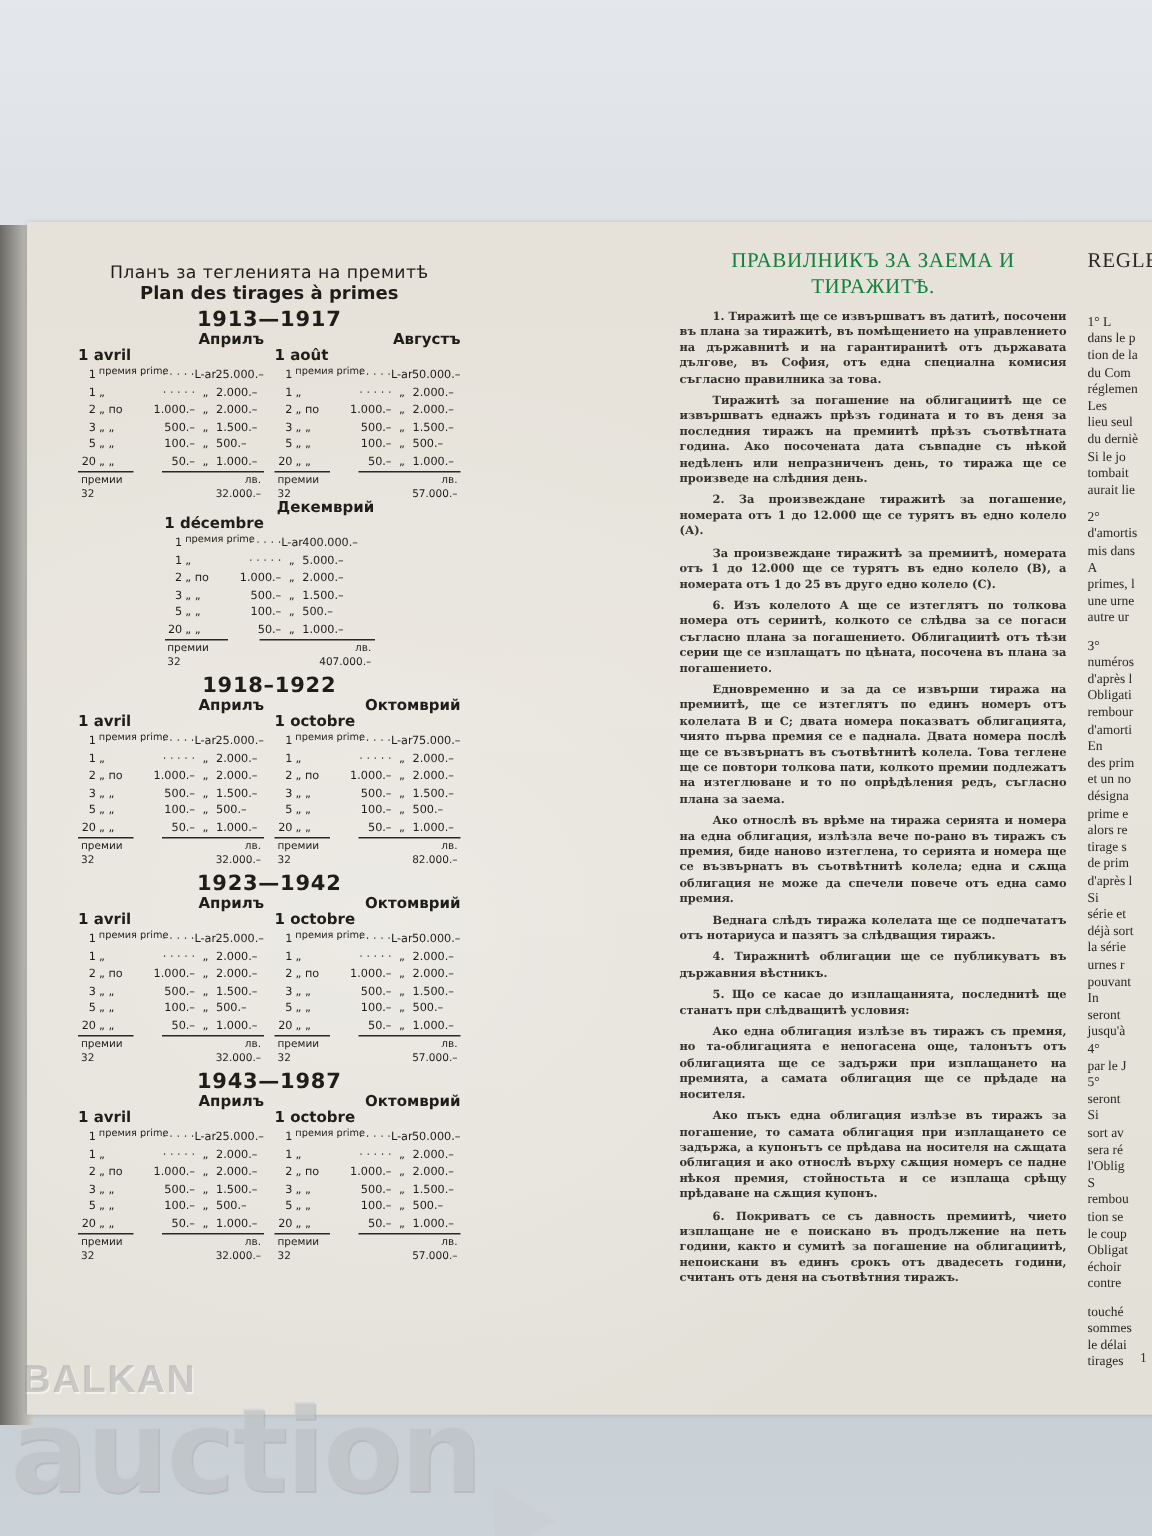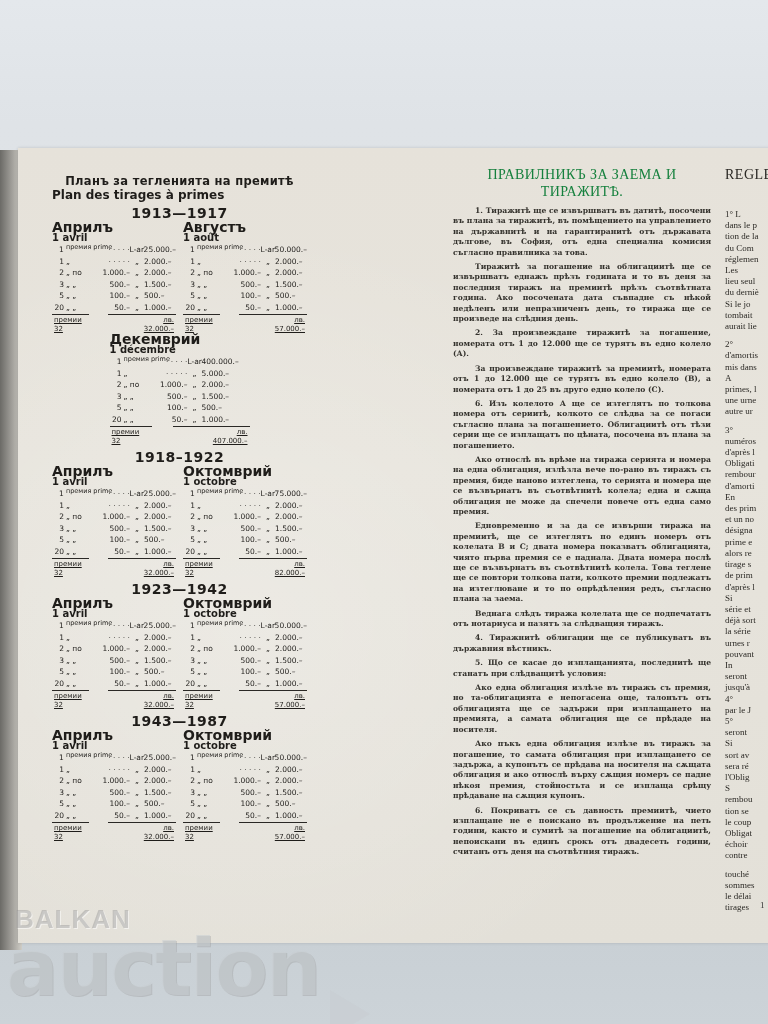--- a/index.html
+++ b/index.html
@@ -24,41 +24,41 @@
   .paper::before {
     content:""; position:absolute; left:0; top:0; width:100%; height:100%;
     background: radial-gradient(ellipse at 30% 60%, rgba(255,255,255,0.25), rgba(0,0,0,0) 60%);
   }
 
   
   .plan {
     position:absolute; left:52px; top:175px; width:255px;
     font-family:"DejaVu Sans", sans-serif; color:#1f1d1a;
   }
-  .plan-title-bg { text-align:center; font-size:11.5px; font-weight:bold; letter-spacing:0.3px; line-height:13px; }
-  .plan-title-fr { text-align:left; font-size:12px; font-weight:bold; line-height:14px; }
+  .plan-title-bg { text-align:center; font-size:11.5px; font-weight:normal; letter-spacing:0.3px; line-height:13px; }
+  .plan-title-fr { text-align:center; font-size:12px; font-weight:bold; line-height:14px; }
   .period {
     text-align:center; font-size:14px; font-weight:bold; letter-spacing:0.5px;
     margin:3px 0 1px 0;
   }
   .draw-pair { display:flex; justify-content:space-between; }
   .draw { width:124px; font-size:7.5px; line-height:11.5px; }
   .draw.single { margin:0 auto; width:140px; }
-  .draw-head { text-align:left; font-size:14px; font-weight:bold; line-height:10px; }
+  .draw-head { text-align:right; font-size:10px; font-weight:bold; line-height:10px; }
   .draw-head2 { text-align:left; font-size:10px; font-weight:bold; line-height:11px; margin-bottom:1px; }
   .row { display:flex; white-space:nowrap; }
   .c-count { width:12px; text-align:right; padding-right:2px; }
   .c-label { width:30px; }
   .c-unit { width:34px; text-align:right; }
   .c-eq { width:14px; text-align:center; }
   .c-total { flex:1; text-align:left; }
   .row.hdr .c-label { font-size:6.5px; line-height:7px; }
   .rule { border-top:1px solid #2a2825; margin:1px 0 1px 0; }
   .rule-wrap { display:flex; justify-content:space-between; }
-  .sum-strip { display:flex; justify-content:space-between; font-size:7px; line-height:9px; padding:0 2px;text-decoration:underline; }
+  .sum-strip { display:flex; justify-content:space-between; font-size:7px; line-height:9px; padding:0 2px; }
 
   
   .rules {
     position:absolute; left:453px; top:166px; width:258px;
     font-family:"DejaVu Serif", serif; color:#2b2925;
   }
   .rules-title {
     text-align:center; font-size:14px; line-height:17px; letter-spacing:0.4px;
     font-family:"Liberation Serif", serif; font-weight:normal; color:#15803d;
     margin-bottom:6px;
@@ -646,22 +646,22 @@
 </div>
 
 <div class="rules">
   <div class="rules-title">ПРАВИЛНИКЪ ЗА ЗАЕМА И ТИРАЖИТѢ.</div>
   <div id="rules-paras">
       <p class="para">1. Тиражитѣ ще се извършватъ въ датитѣ, посочени въ плана за тиражитѣ, въ помѣщението на управлението на държавнитѣ и на гарантиранитѣ отъ държавата дългове, въ София, отъ една специална комисия съгласно правилника за това.</p>
       <p class="para">Тиражитѣ за погашение на облигациитѣ ще се извършватъ еднажъ прѣзъ годината и то въ деня за последния тиражъ на премиитѣ прѣзъ съотвѣтната година. Ако посочената дата съвпадне съ нѣкой недѣленъ или непразниченъ день, то тиража ще се произведе на слѣдния день.</p>
       <p class="para">2. За произвеждане тиражитѣ за погашение, номерата отъ 1 до 12.000 ще се турятъ въ едно колело (А).</p>
       <p class="para">За произвеждане тиражитѣ за премиитѣ, номерата отъ 1 до 12.000 ще се турятъ въ едно колело (В), а номерата отъ 1 до 25 въ друго едно колело (С).</p>
       <p class="para">6. Изъ колелото А ще се изтеглятъ по толкова номера отъ сериитѣ, колкото се слѣдва за се погаси съгласно плана за погашението. Облигациитѣ отъ тѣзи серии ще се изплащатъ по цѣната, посочена въ плана за погашението.</p>
+      <p class="para">Едновременно и за да се извърши тиража на премиитѣ, ще се изтеглятъ по единъ номеръ отъ колелата В и С; двата номера показватъ облигацията, чиято първа премия се е паднала. Двата номера послѣ ще се възвърнатъ въ съотвѣтнитѣ колела. Това теглене ще се повтори толкова пати, колкото премии подлежатъ на изтеглюване и то по опрѣдѣления редъ, съгласно плана за заема.</p>
       <p class="para">Ако относлѣ въ врѣме на тиража серията и номера на една облигация, излѣзла вече по-рано въ тиражъ съ премия, биде наново изтеглена, то серията и номера ще се възвърнатъ въ съотвѣтнитѣ колела; една и сѫща облигация не може да спечели повече отъ една само премия.</p>
-      <p class="para">Едновременно и за да се извърши тиража на премиитѣ, ще се изтеглятъ по единъ номеръ отъ колелата В и С; двата номера показватъ облигацията, чиято първа премия се е паднала. Двата номера послѣ ще се възвърнатъ въ съотвѣтнитѣ колела. Това теглене ще се повтори толкова пати, колкото премии подлежатъ на изтеглюване и то по опрѣдѣления редъ, съгласно плана за заема.</p>
       <p class="para">Веднага слѣдъ тиража колелата ще се подпечататъ отъ нотариуса и пазятъ за слѣдващия тиражъ.</p>
       <p class="para">4. Тиражнитѣ облигации ще се публикуватъ въ държавния вѣстникъ.</p>
       <p class="para">5. Що се касае до изплащанията, последнитѣ ще станатъ при слѣдващитѣ условия:</p>
       <p class="para">Ако една облигация излѣзе въ тиражъ съ премия, но та-облигацията е непогасена още, талонътъ отъ облигацията ще се задържи при изплащането на премията, а самата облигация ще се прѣдаде на носителя.</p>
       <p class="para">Ако пъкъ една облигация излѣзе въ тиражъ за погашение, то самата облигация при изплащането се задържа, а купонътъ се прѣдава на носителя на сѫщата облигация и ако относлѣ върху сѫщия номеръ се падне нѣкоя премия, стойностьта и се изплаща срѣщу прѣдаване на сѫщия купонъ.</p>
       <p class="para">6. Покриватъ се съ давность премиитѣ, чието изплащане не е поискано въ продължение на петь години, както и сумитѣ за погашение на облигациитѣ, непоискани въ единъ срокъ отъ двадесеть години, считанъ отъ деня на съотвѣтния тиражъ.</p>
     </div>
 </div>
 
 <div class="french">

